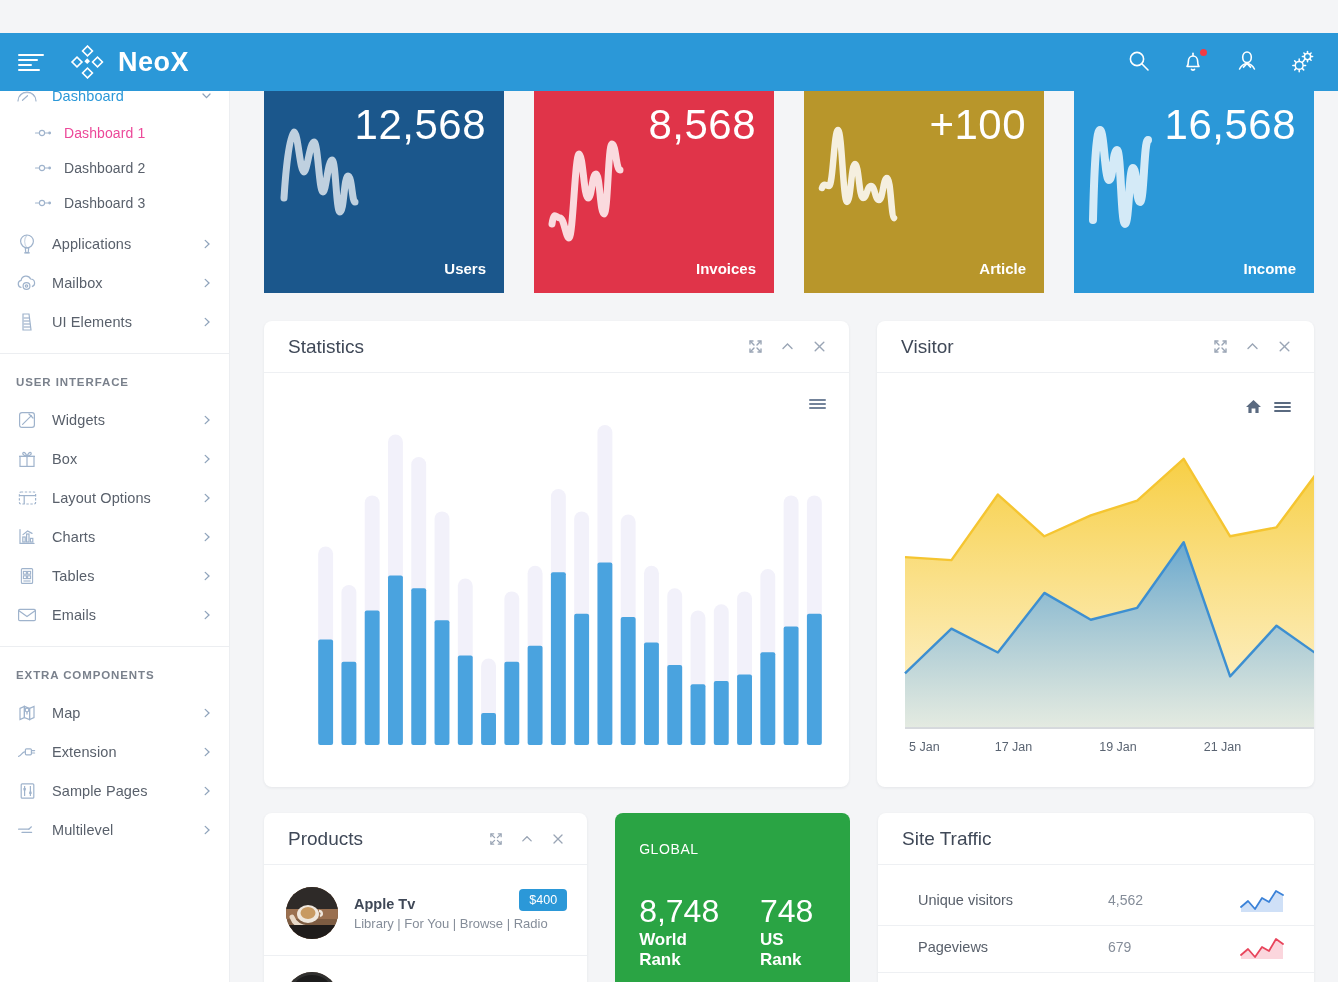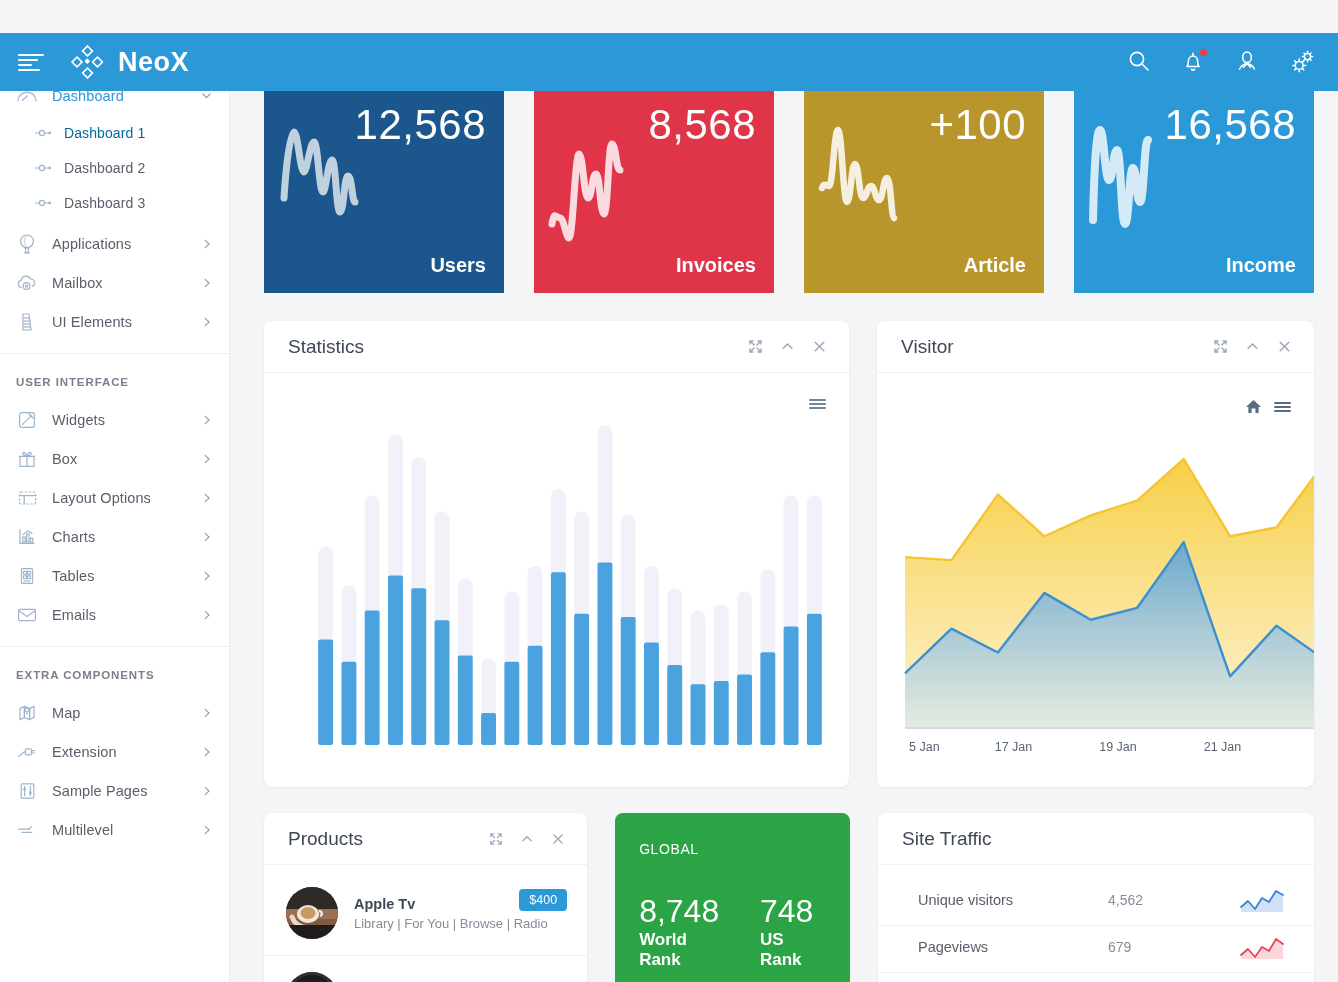--- a/index.html
+++ b/index.html
@@ -72,21 +72,21 @@
   .nav-label {
     font-size: 14.5px; color: #59606b; letter-spacing: 0.1px;
     white-space: nowrap;
   }
   .nav-item.active .nav-label { color: #2b98d8; }
   .nav-arrow { margin-left: auto; display: flex; align-items: center; }
 
   .nav-sub { display: flex; align-items: center; height: 35px; padding: 0 16px 0 32px; cursor: pointer; }
   .nav-sub .nav-icon { width: 22px; min-width: 22px; margin-right: 10px; }
   .nav-sub .nav-label { font-size: 14px; color: #59606b; }
-  .nav-sub.active .nav-label { color: #0369a1; }
+  .nav-sub.active .nav-label { color: #ec4899; }
 
   .nav-divider { height: 1px; background: #eceef1; margin: 12px 0 0 0; }
   .nav-section {
     font-size: 11.5px; font-weight: bold; color: #7a818c;
     letter-spacing: 0.9px; padding: 22px 0 12px 16px;
   }
 
   
   .main {
     position: absolute; top: 58px; left: 230px;
@@ -104,21 +104,21 @@
     overflow: hidden;
     cursor: pointer;
   }
   .stat-value {
     position: absolute; right: 18px; top: 18px;
     color: #ffffff; font-size: 42px; font-weight: 300;
     letter-spacing: 0.5px; line-height: 1;
   }
   .stat-label {
     position: absolute; right: 18px; bottom: 16px;
-    color: #ffffff; font-size: 20px; font-weight: bold;
+    color: #ffffff; font-size: 15px; font-weight: bold;
   }
   .stat-spark { position: absolute; left: 14px; top: 20px; }
 
   
   .panel {
     background: #ffffff;
     border-radius: 8px;
     box-shadow: 0 1px 3px rgba(30,40,60,0.07);
     overflow: hidden;
   }

